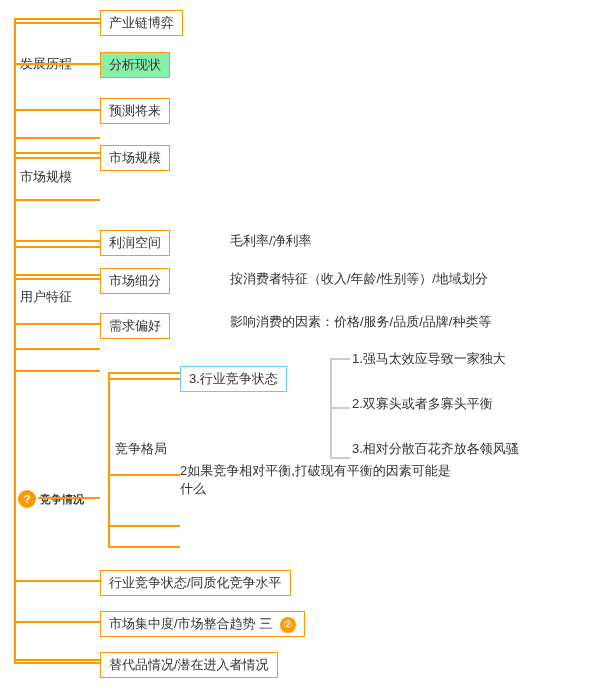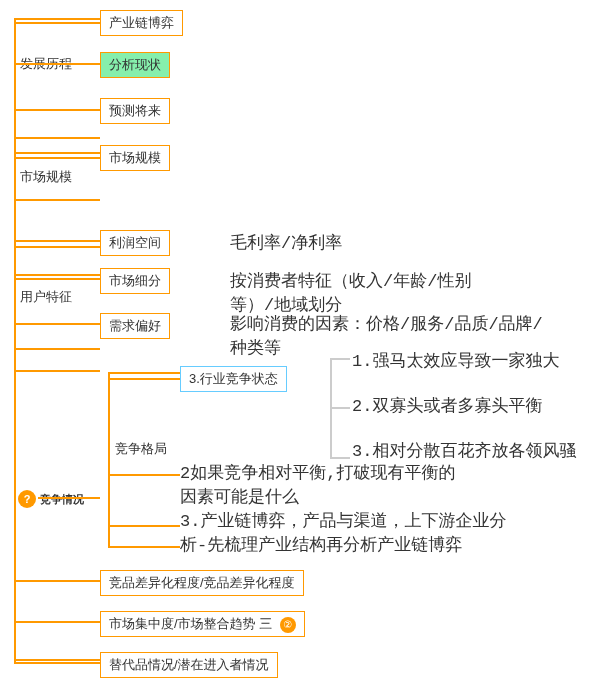--- a/index.html
+++ b/index.html
@@ -70,26 +70,25 @@
     .section-label {
       position: absolute;
       font-size: 13px;
       color: #333;
       font-weight: normal;
     }
 
     
     .content-text {
       position: absolute;
-      font-size: 17px;
+      font-size: 13px;
       color: #333;
       white-space: normal;
       max-width: 280px;
       line-height: 1.4;
-      font-family: Liberation Mono, monospace;
     }
 
     
     .bracket-v {
       position: absolute;
       width: 1.5px;
       background: #f90;
     }
 
     .bracket-h {
@@ -170,24 +169,23 @@
   <div class="bracket-h" style="left:330px; top:407px; width:20px; background:#ccc;"></div>
   <div class="bracket-h" style="left:330px; top:457px; width:20px; background:#ccc;"></div>
 
   <div class="content-text" style="left:352px; top:350px; color:#333;">1.强马太效应导致一家独大</div>
   <div class="content-text" style="left:352px; top:395px; color:#333;">2.双寡头或者多寡头平衡</div>
   <div class="content-text" style="left:352px; top:440px; color:#333;">3.相对分散百花齐放各领风骚</div>
 
   <div class="content-text" style="left:180px; top:462px; max-width:280px; color:#333;">2如果竞争相对平衡,打破现有平衡的因素可能是什么</div>
   <div class="bracket-h" style="left:108px; top:474px; width:72px; background:#f90;"></div>
 
-  <div class="content-text" style="left:180px; top:510px; max-width:330px; color:#333;">3.产业链博弈，产品与渠道，上下游企业分析-先梳理产业结构再分析产业链博弈</div>
   <div class="bracket-h" style="left:108px; top:525px; width:72px; background:#f90;"></div>
 
-  <div class="node-box" style="left:100px; top:570px; white-space:nowrap;">竞品差异化程度/竞品差异化程度</div>
+  <div class="node-box" style="left:100px; top:570px; white-space:nowrap;">行业竞争状态/同质化竞争水平</div>
   <div class="bracket-h" style="left:14px; top:580px; width:86px;"></div>
 
   <div class="node-box" style="left:100px; top:611px; white-space:nowrap;">
     市场集中度/市场整合趋势 三
     <span style="display:inline-block; width:16px; height:16px; border-radius:50%; background:#f90; color:#fff; font-size:10px; text-align:center; line-height:16px; margin-left:4px;">②</span>
   </div>
   <div class="bracket-h" style="left:14px; top:621px; width:86px;"></div>
 
   <div class="node-box" style="left:100px; top:652px; white-space:nowrap;">替代品情况/潜在进入者情况</div>
   <div class="bracket-h" style="left:14px; top:662px; width:86px;"></div>

